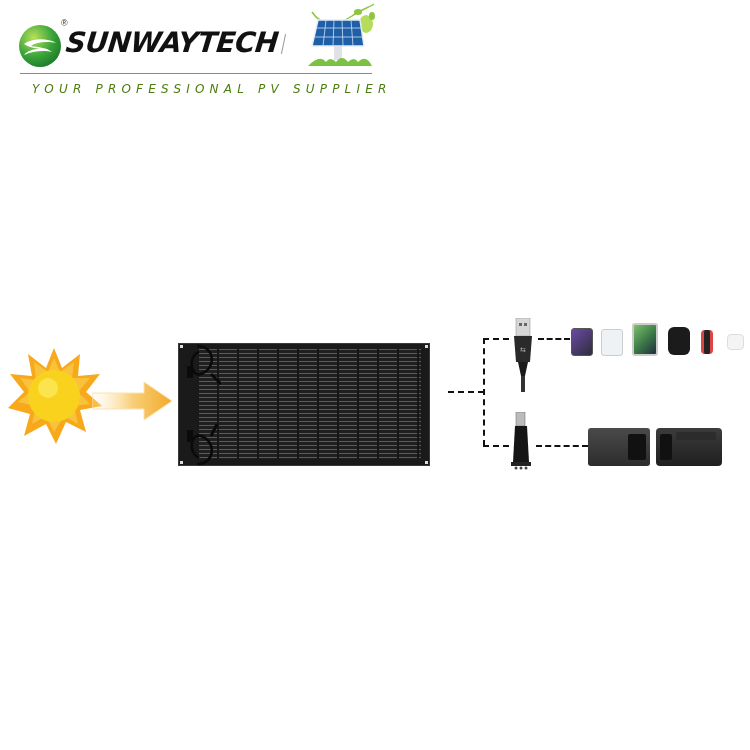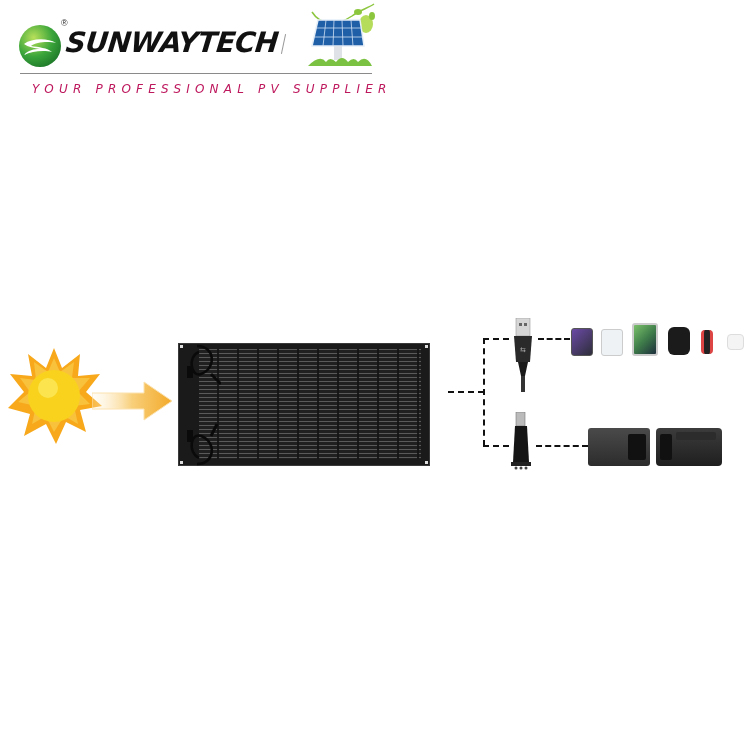--- a/index.html
+++ b/index.html
@@ -6,21 +6,21 @@
   body { width:750px; height:750px; position:relative; overflow:hidden; font-family:"Liberation Sans", sans-serif; }
   .abs { position:absolute; }
 
   
   .logo-mark { left:18px; top:24px; width:44px; height:44px; }
   .reg { left:61px; top:18px; font-size:9px; color:#333; }
   .brand { left:66px; top:26px; font-size:28px; font-weight:bold; font-style:italic; color:#111; letter-spacing:-0.5px; font-family:"DejaVu Sans", sans-serif; transform:skewX(-6deg); }
   .brand-sep { left:283px; top:34px; width:1px; height:20px; background:#999; transform:rotate(12deg); }
   .pv-icon { left:300px; top:2px; width:78px; height:70px; }
   .header-rule { left:20px; top:73px; width:352px; height:1px; background:#8a8a8a; }
-  .tagline { left:32px; top:82px; font-size:12px; font-style:italic; letter-spacing:5.2px; color:#be185d; font-family:"DejaVu Sans", sans-serif; }
+  .tagline { left:32px; top:82px; font-size:12px; font-style:italic; letter-spacing:5.2px; color:#4d7c0f; font-family:"DejaVu Sans", sans-serif; }
 
   
   .sun { left:4px; top:346px; width:100px; height:100px; }
   .arrow { left:92px; top:380px; width:82px; height:42px; }
   .panel { left:178px; top:343px; width:252px; height:123px; background:#1a1a1a; border:1px solid #3a3a3a; box-sizing:border-box; }
   .panel-cells { position:absolute; left:20px; top:5px; right:8px; bottom:6px;
      background:
        repeating-linear-gradient(to right, transparent 0, transparent 18px, rgba(20,20,20,0.9) 18px, rgba(20,20,20,0.9) 20px),
        repeating-linear-gradient(to bottom, #5a5a5a 0, #5a5a5a 1px, #202020 1px, #202020 4px);
   }

